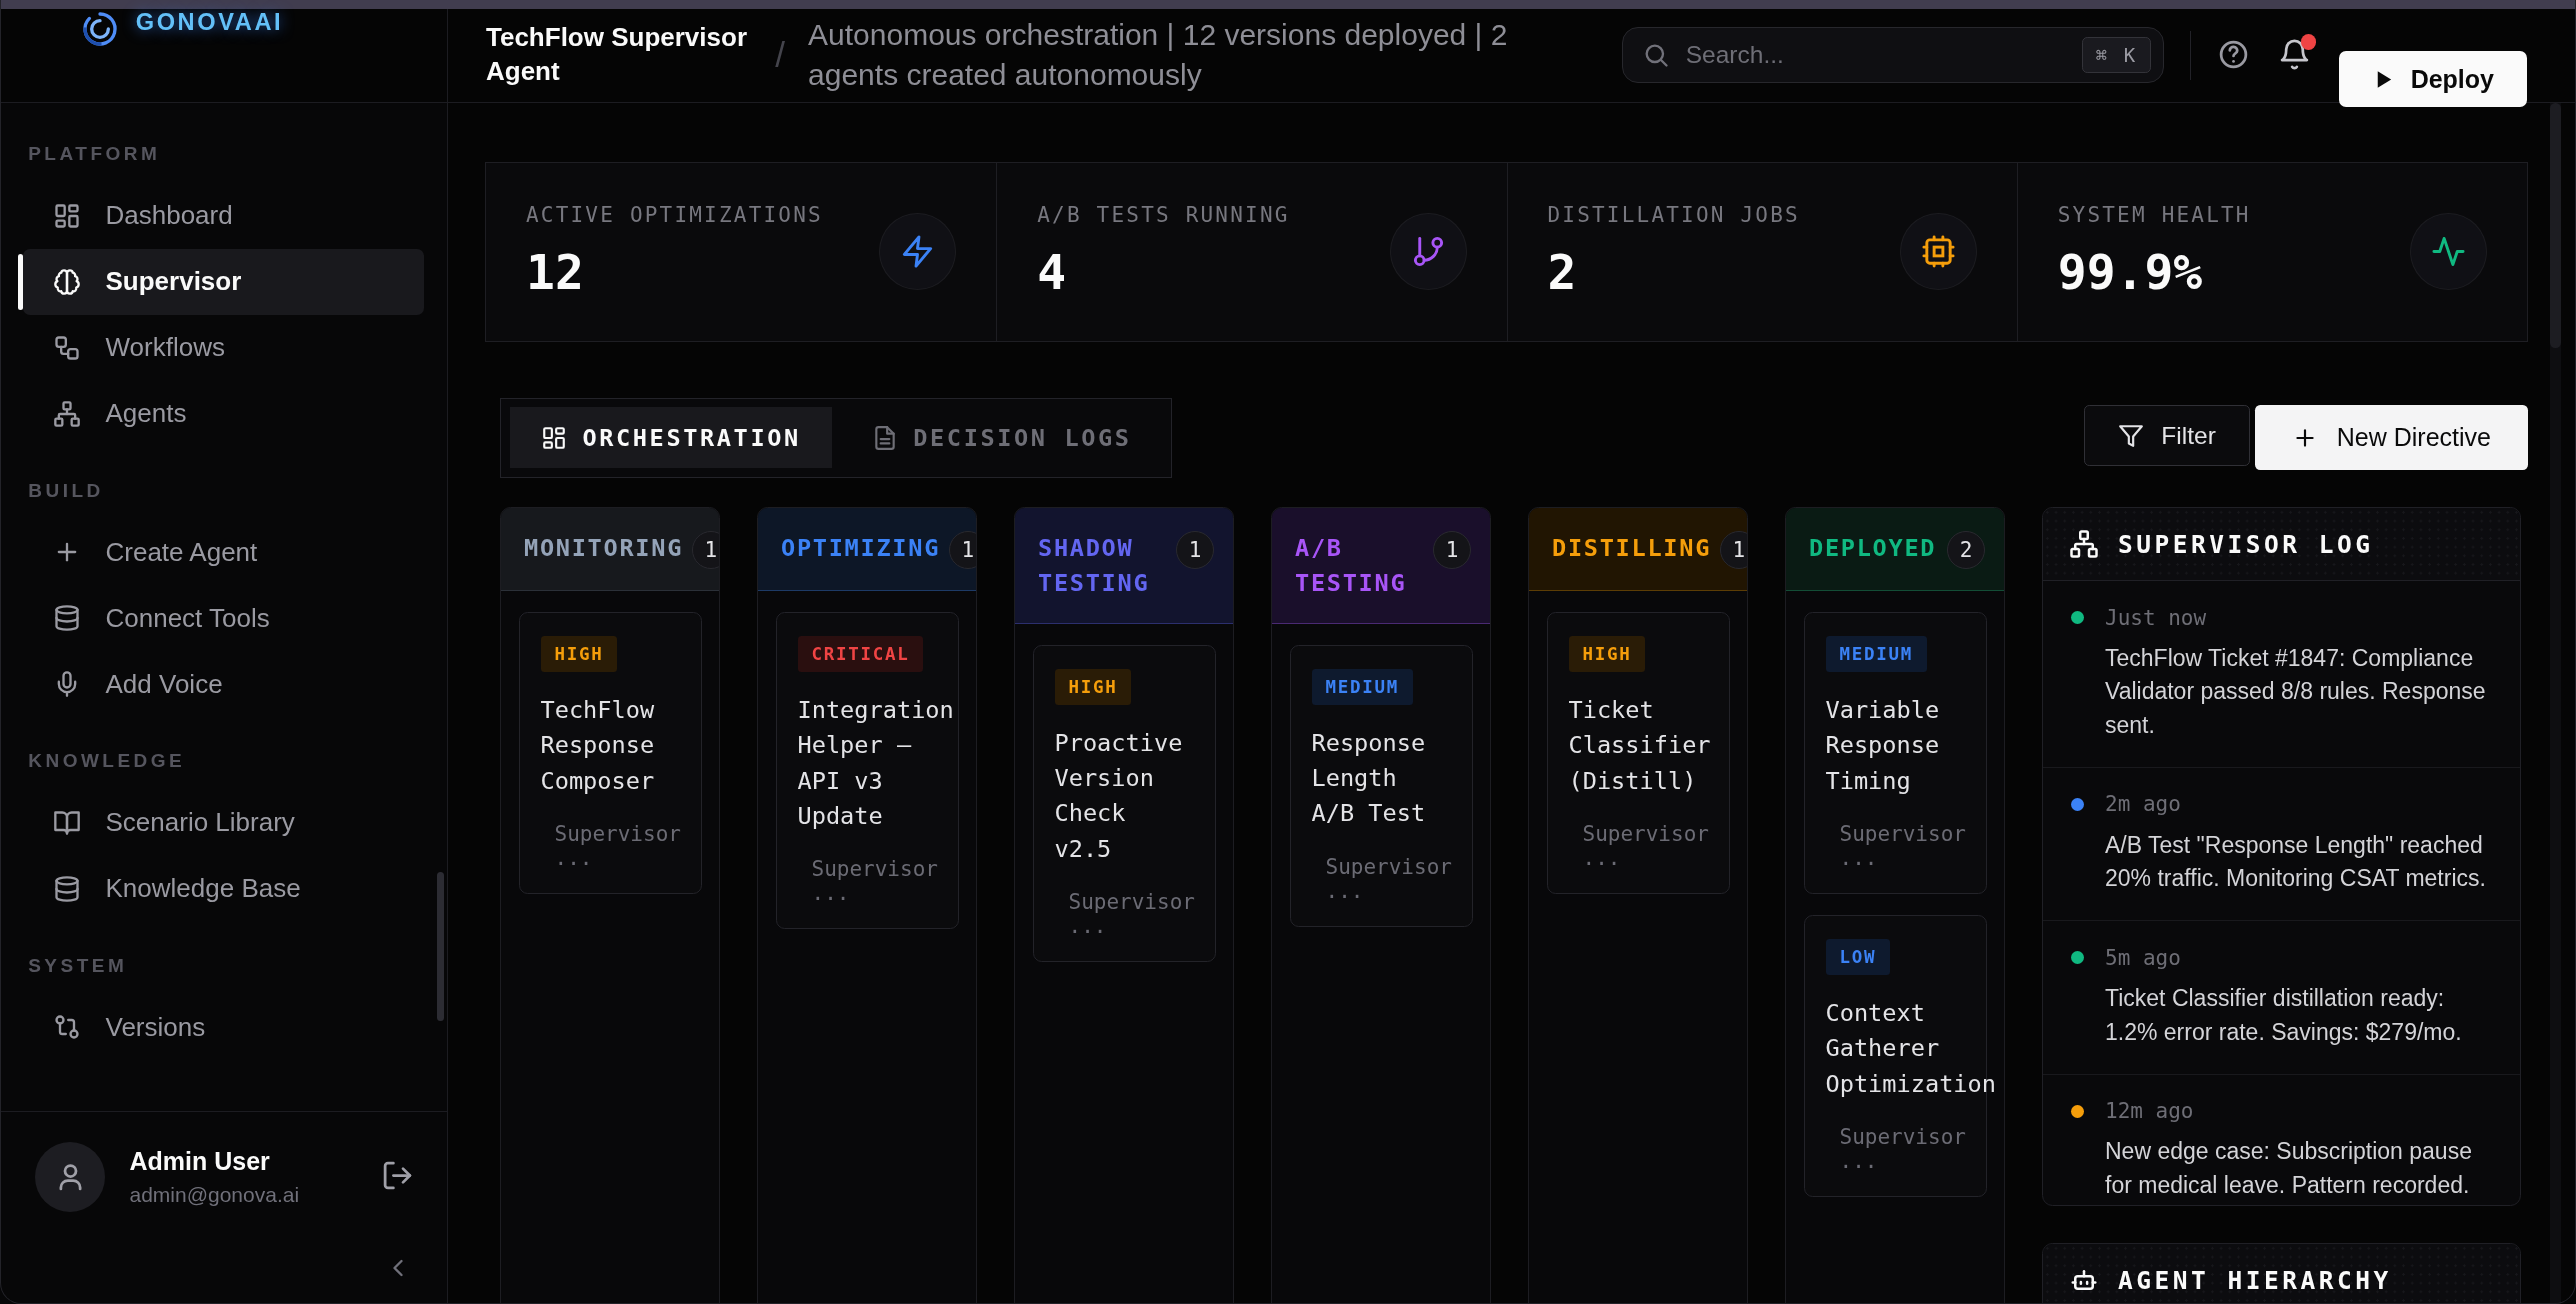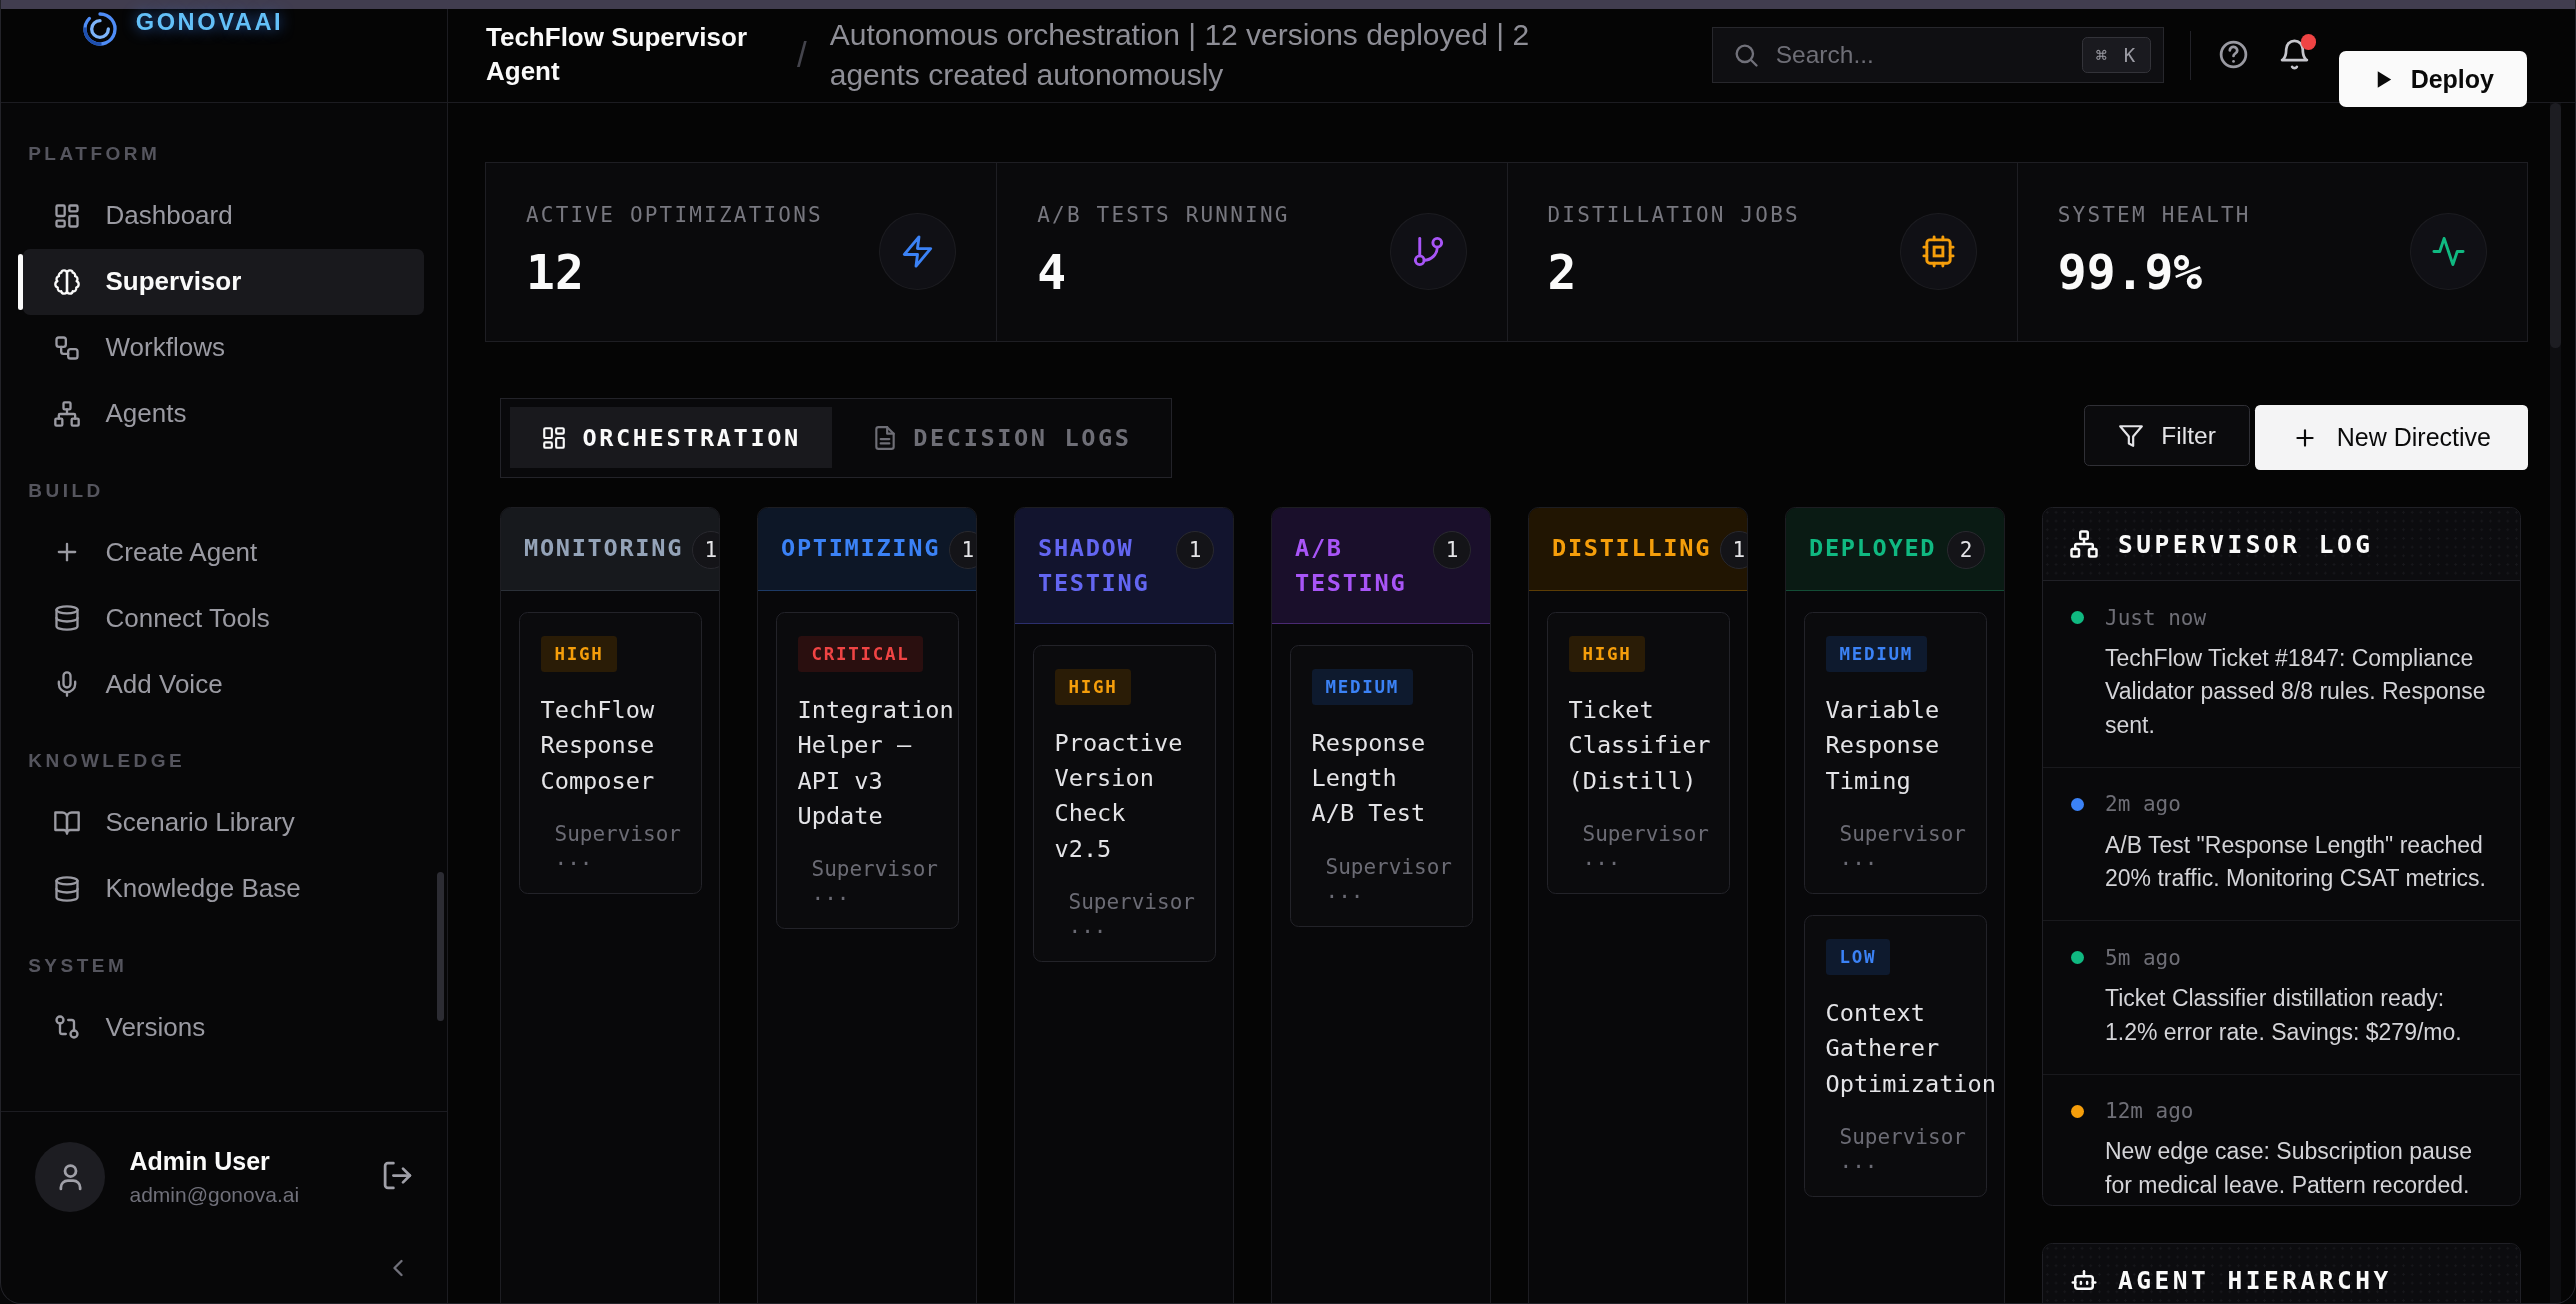--- a/index.html
+++ b/index.html
@@ -17,22 +17,22 @@
   
   .header{ height:94px; display:flex; border-bottom:0.9px solid #1c1c21; background:#050505; }
   .logo-zone{ flex:0 0 448px; display:flex; gap:15.7px; padding-left:80px; border-right:0.9px solid #1c1c21; }
   .logo-mark{ width:40px; height:40px; color:#4f8df7; }
   .brand-text{ font-size:23.6px; font-weight:bold; letter-spacing:2.6px; color:#63c0f8; text-shadow:0 0 14px rgba(59,130,246,.75); }
   .header-main{ flex:1; display:flex; align-items:center; gap:23px; padding:0 49px 0 38px; }
   .page-title{ width:288px; font-size:26px; font-weight:600; line-height:1.3; color:#fafafa; }
   .title-sep{ font-size:35px; color:#44444c; font-weight:300; }
   .subtitle{ max-width:791px; font-size:30px; line-height:1.35; color:#8e8e96; }
   .header-right{ margin-left:auto; display:flex; align-items:center; gap:26px; }
-  .search{ width:452px; height:56px; display:flex; align-items:center; gap:15.7px; padding:0 12.2px 0 19px;
-    background:#0f0f12; border:0.9px solid #27272c; border-radius:0; }
+  .search{ width:542px; height:56px; display:flex; align-items:center; gap:15.7px; padding:0 12.2px 0 19px;
+    background:#0f0f12; border:0.9px solid #27272c; border-radius:16px; }
   .search .ic{ width:28px; height:28px; color:#71717a; flex:none; }
   .search-text{ flex:1; font-size:24.5px; color:#6e6e76; }
   .kbd{ font-size:19px; letter-spacing:2.6px; color:#9b9ba3; background:#1a1a1f; border:0.9px solid #333339; border-radius:5.2px; padding:6.1px 12.2px; }
   .hdr-divider{ width:0.9px; height:49px; background:#222228; }
   .icon-btn{ position:relative; width:35px; height:35px; color:#9a9aa2; }
   .icon-btn .ic{ width:33px; height:33px; }
   .icon-btn.bell{ color:#c6c6cc; }
   .red-dot{ position:absolute; top:-3.5px; right:-3.5px; width:15.7px; height:15.7px; border-radius:50%; background:#ef4444; }
   .deploy-btn{ display:flex; align-items:center; gap:15.7px; height:56px; padding:0 33px; background:#fafafa; border-radius:7px;margin-top:48px; }
   .deploy-btn .ic{ width:23px; height:23px; color:#0a0a0a; }

